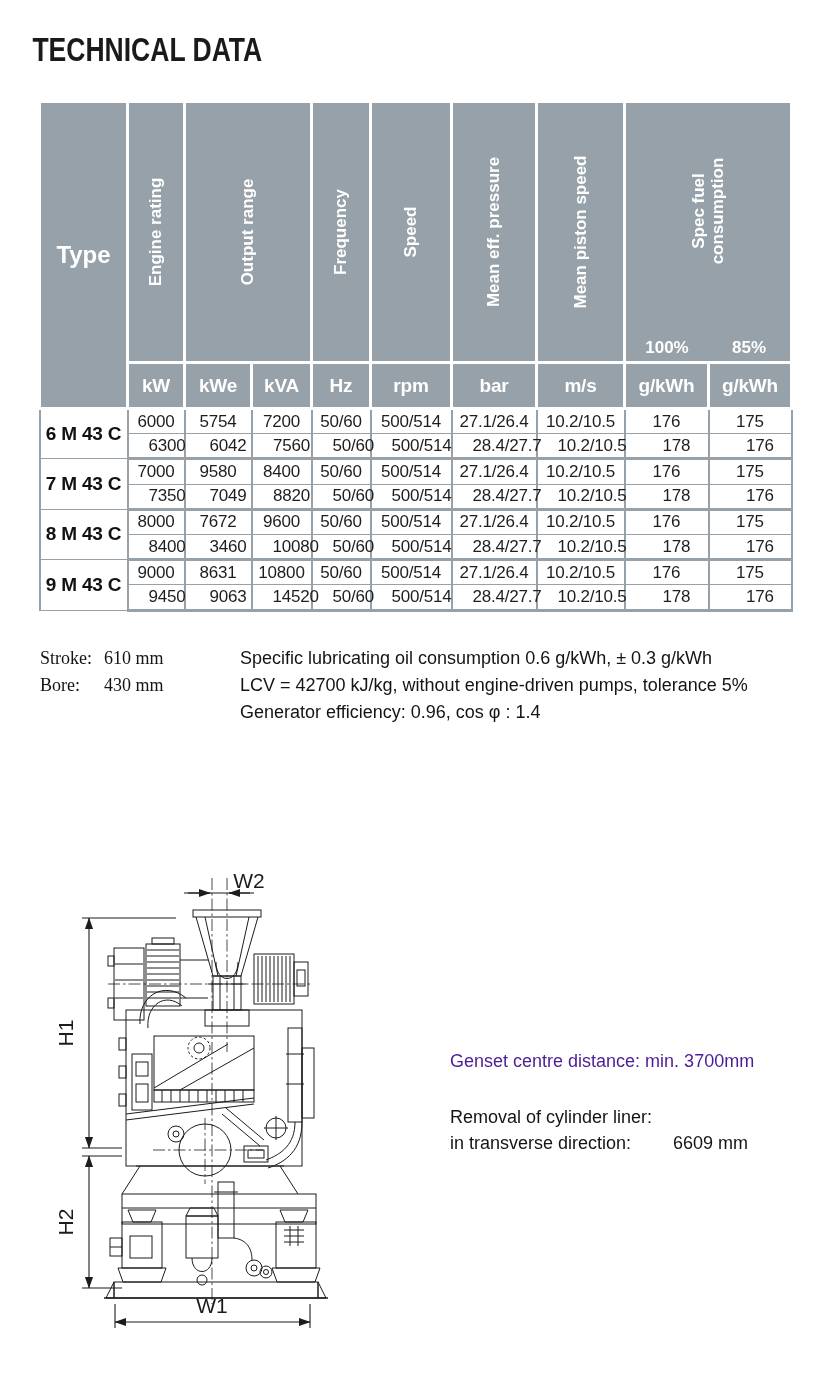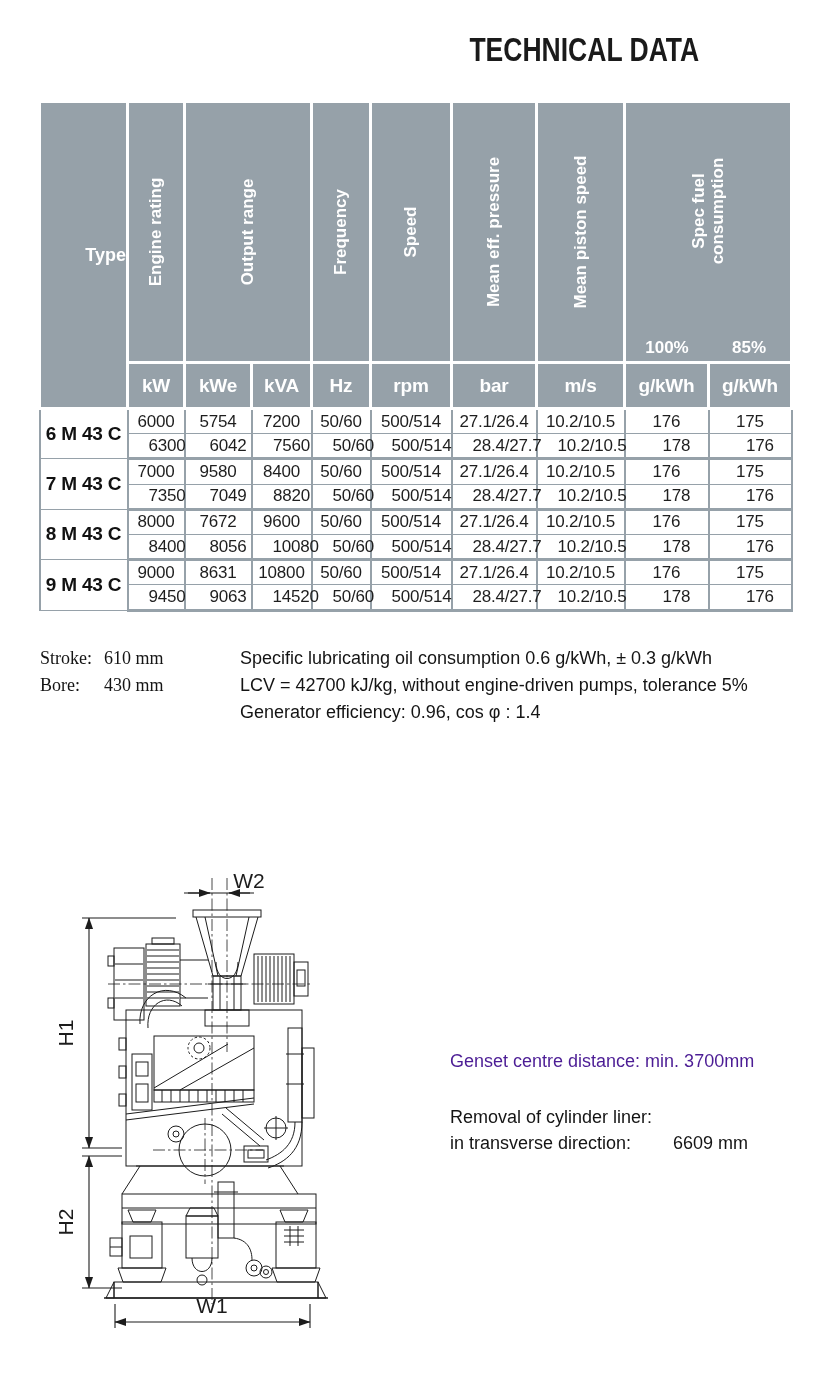--- a/index.html
+++ b/index.html
@@ -1,25 +1,25 @@
 <!DOCTYPE html>
 <html><head>
 <meta charset="utf-8">
 <style>
   html,body{margin:0;padding:0;background:#fff;}
   body{width:830px;height:1388px;position:relative;font-family:"Liberation Sans",sans-serif;color:#1c1c1c;overflow:hidden;}
 
   
-  .title{position:absolute;top:30px;left:0;width:732px;text-align:right;}
+  .title{position:absolute;top:30px;left:0;width:732px;text-align:left;}
   .title span{display:inline-block;font-size:34px;font-weight:bold;color:#1a1a1a;transform:scaleX(.78);transform-origin:center;letter-spacing:0;}
 
   
   .tech-table{position:absolute;top:100px;left:38px;border-collapse:collapse;table-layout:fixed;width:752px;}
   .tech-table th{background:#96a1a9;color:#fff;border:3px solid #fff;font-weight:bold;padding:0;vertical-align:middle;}
-  th.type-h{font-size:18px;text-align:right;}
+  th.type-h{font-size:24px;}
   th.tall{height:258px;position:relative;}
   th.units{height:43px;font-size:19px;letter-spacing:-.2px;}
   .vlabel{position:absolute;left:50%;top:50%;transform:translate(-50%,-50%) rotate(-90deg);white-space:nowrap;font-size:17px;}
   .vlabel.two{white-space:normal;width:128px;text-align:center;line-height:19px;}
   .vlabel.two span{display:block;}
   th.spec .vlabel{top:42%;}
   .loads{position:absolute;bottom:3px;left:0;right:0;display:flex;font-size:17px;font-weight:bold;}
   .loads div{flex:1;text-align:center;}
 
   .tech-table td{background:#fff;border-left:2px solid #96a1a9;border-right:2px solid #96a1a9;
@@ -167,21 +167,21 @@
         <td>9600</td>
         <td>50/60</td>
         <td>500/514</td>
         <td>27.1/26.4</td>
         <td>10.2/10.5</td>
         <td>176</td>
         <td>175</td>
       </tr>
       <tr class="rb">
         <td>8400</td>
-        <td>8056</td>
+        <td>3460</td>
         <td>10080</td>
         <td>50/60</td>
         <td>500/514</td>
         <td>28.4/27.7</td>
         <td>10.2/10.5</td>
         <td>178</td>
         <td>176</td>
       </tr>
       <tr class="ra">
         <td class="type" rowspan="2">9 M 43 C</td>

